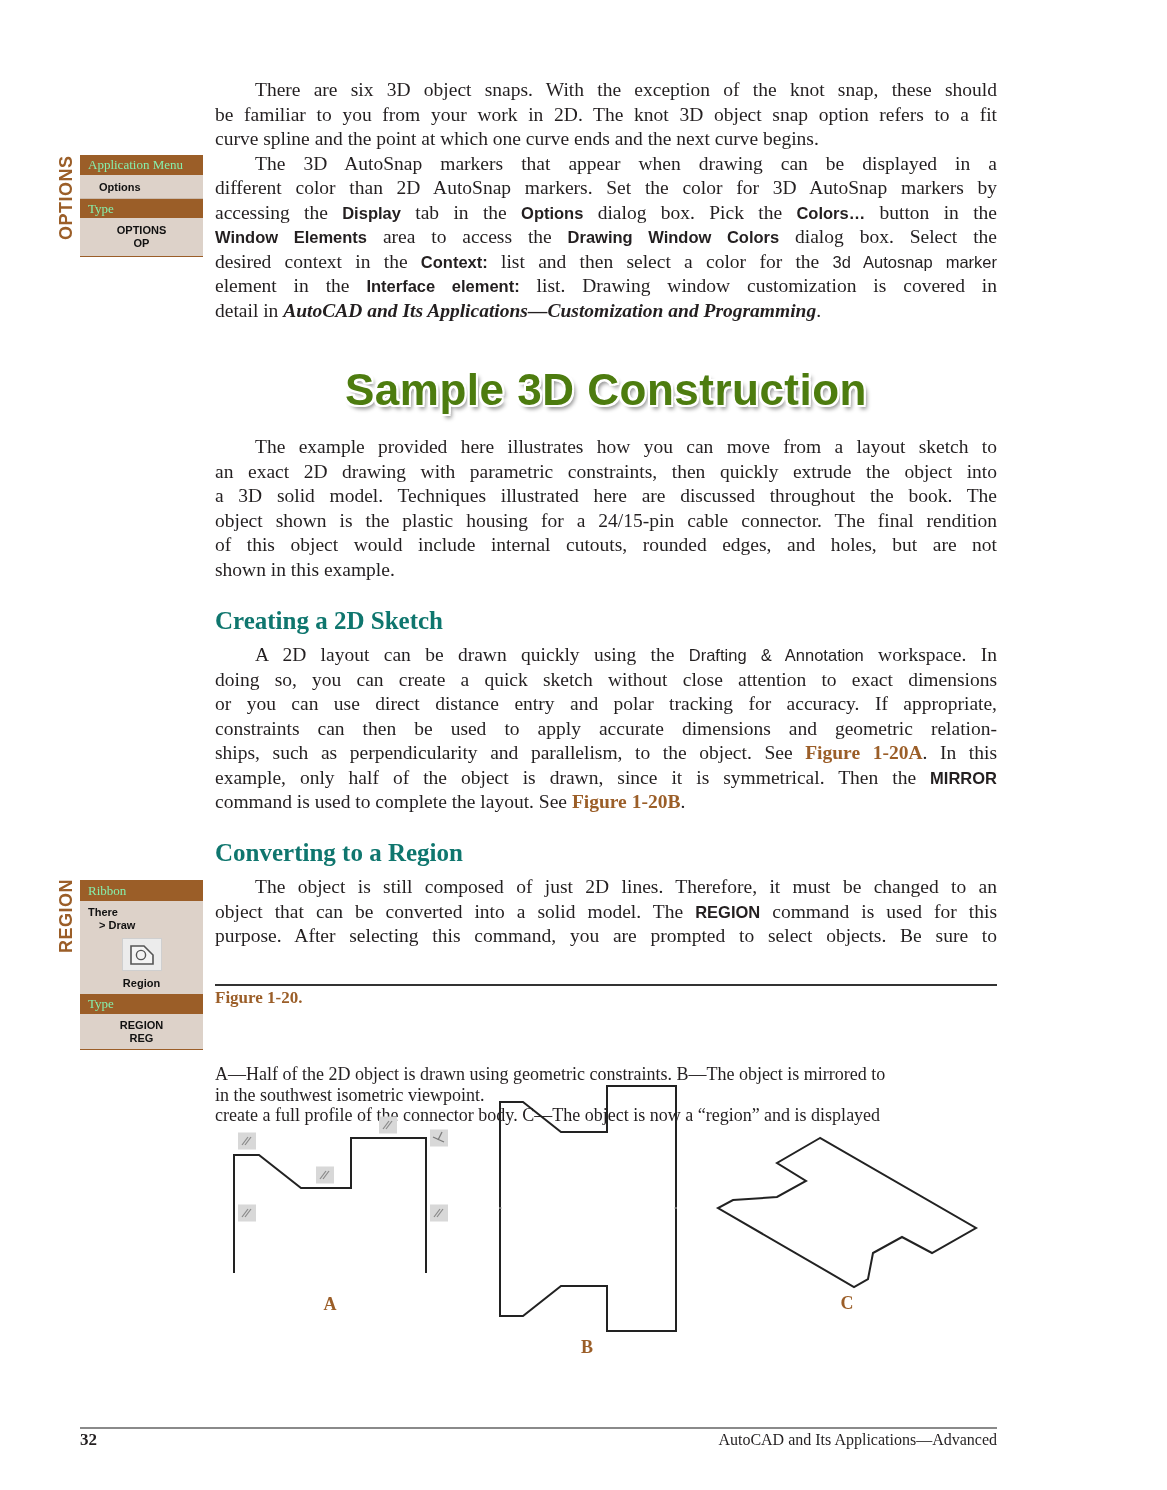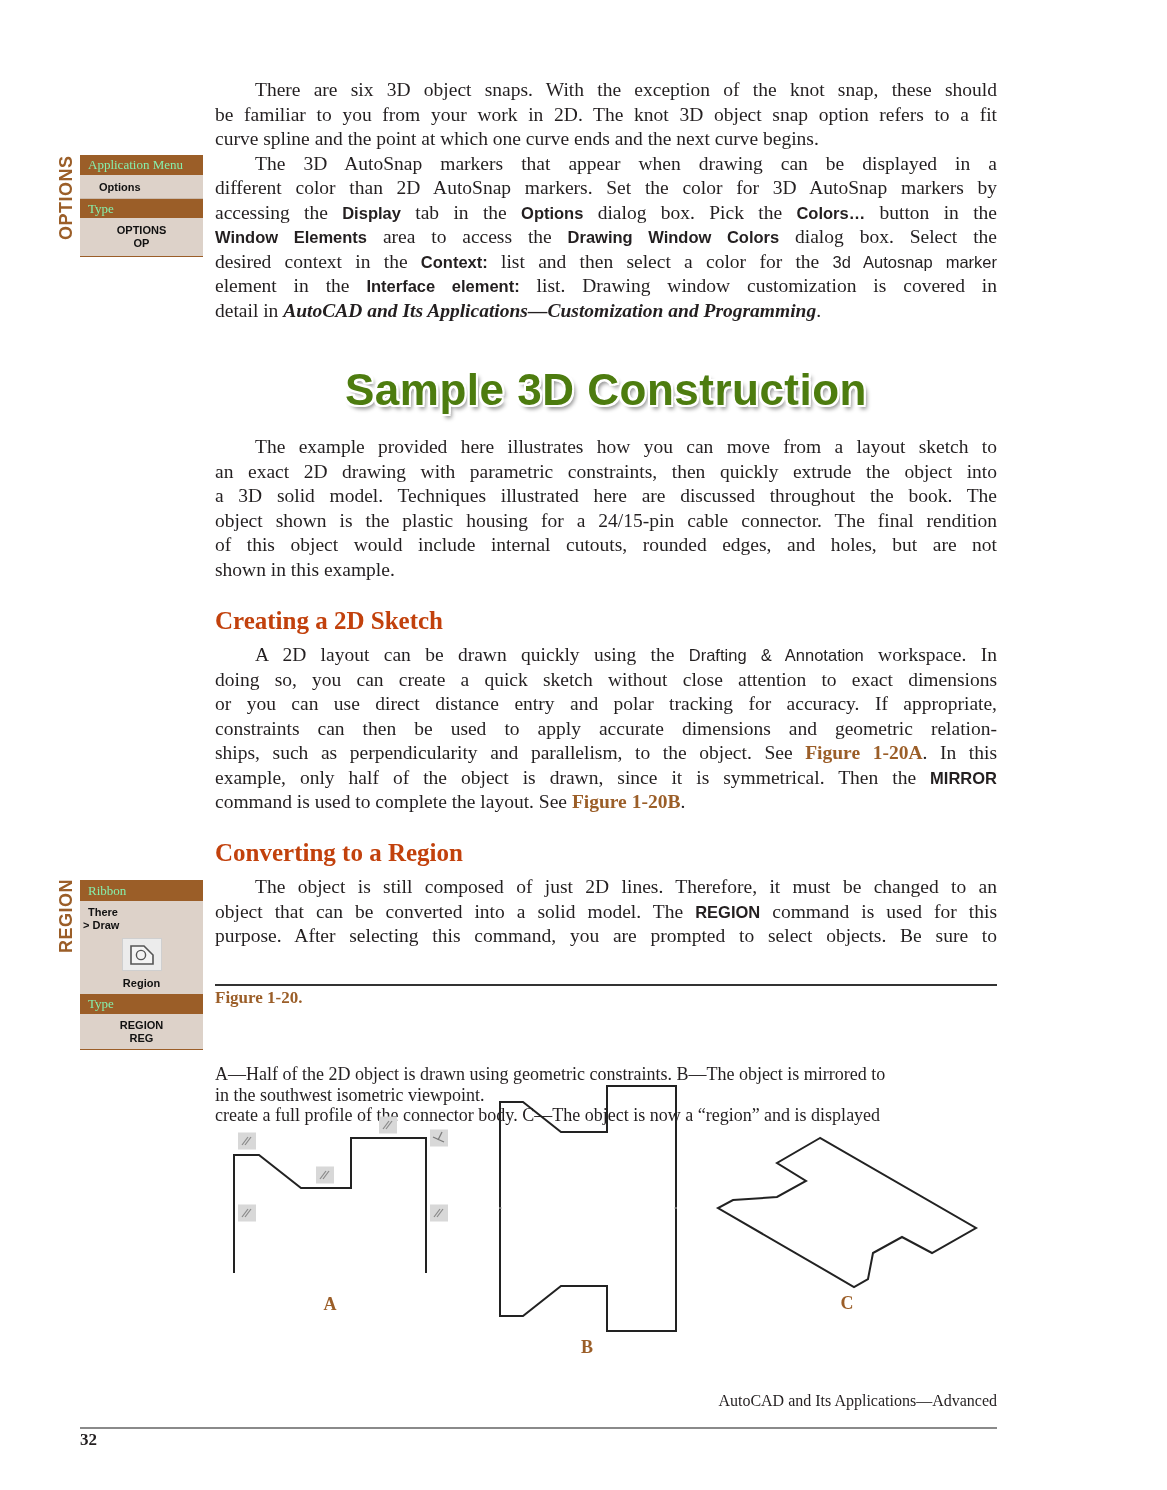--- a/index.html
+++ b/index.html
@@ -18,21 +18,21 @@
   .r-f { font-weight: bold; color: #9b5e28; cursor: pointer; }
 
   
   .h1 { position: absolute; left: 215px; width: 782px; top: 364px; height: 52px; line-height: 52px;
         text-align: center; font-family: "Liberation Sans", sans-serif; font-weight: 900; font-size: 44px;
         color: #4d7c0f; letter-spacing: 0.5px;
         text-shadow: -2px -2px 0 #fff, 2px -2px 0 #fff, -2px 2px 0 #fff, 2px 2px 0 #fff,
                      0 -2px 0 #fff, 0 2px 0 #fff, -2px 0 0 #fff, 2px 0 0 #fff,
                      3px 4px 4px rgba(0,0,0,0.45); }
   .h2 { position: absolute; left: 215px; height: 30px; line-height: 30px; font-size: 25px;
-        font-weight: bold; color: #c2410c; }
+        font-weight: bold; color: #0f766e; }
 
   
   .tab-label { position: absolute; left: 56px; width: 22px; writing-mode: vertical-rl; transform: rotate(180deg);
                text-align: center; font-family: "Liberation Sans", sans-serif; font-weight: bold;
                font-size: 18px; color: #9b5e28; letter-spacing: 0.5px; }
   .sbox { position: absolute; left: 80px; width: 123px; background: #ddd2c9; border-bottom: 1.5px solid #9b5e28; }
   .sb-head { background: #9b5e28; color: #86efac; font-family: "Liberation Serif", serif; font-size: 13px;
              padding-left: 8px; box-sizing: border-box; }
   .sb-row { font-family: "Liberation Sans", sans-serif; font-weight: bold; font-size: 11px; color: #111;
             box-sizing: border-box; }
@@ -45,42 +45,42 @@
   .cap-title { position: absolute; left: 215px; top: 988px; height: 20px; line-height: 20px;
                font-size: 17px; font-weight: bold; color: #9b5e28; }
   .caption { position: absolute; left: 215px; top: 1064px; width: 782px; font-size: 18px; line-height: 20.5px; }
   .caption .cl { height: 20.5px; white-space: nowrap; }
   .panel-label { position: absolute; font-size: 18px; font-weight: bold; color: #9b5e28; width: 30px;
                  text-align: center; height: 22px; line-height: 22px; }
 
   
   .footer-rule { position: absolute; left: 80px; width: 917px; top: 1427px; height: 1.5px; background: #8a8a8a; }
   .page-num { position: absolute; left: 80px; top: 1431px; line-height: 18px; font-size: 17px; font-weight: bold; }
-  .run-foot { position: absolute; right: 170px; top: 1392px; line-height: 18px; font-size: 16px; }
+  .run-foot { position: absolute; right: 170px; top: 1431px; line-height: 18px; font-size: 16px; }
 </style>
 </head>
 <body>
 
 <div class="tab-label" style="top:152px;height:92px;">OPTIONS</div>
 <div class="sbox" style="top:155px;height:101px;">
   <div class="sb-head" style="height:20px;line-height:20px;">Application Menu</div>
   <div class="sb-row" style="height:24px;line-height:24px;padding-left:19px;border-bottom:1px solid #c9b9ab;">Options</div>
   <div class="sb-head" style="height:19px;line-height:19px;">Type</div>
   <div class="sb-row sb-center" style="padding-top:6px;">
     <div>OPTIONS</div>
     <div>OP</div>
   </div>
 </div>
 
 <div class="tab-label" style="top:874px;height:84px;">REGION</div>
 <div class="sbox" style="top:880px;height:169px;">
   <div class="sb-head" style="height:21px;line-height:21px;">Ribbon</div>
   <div class="sb-row" style="height:93px;padding-top:5px;">
     <div style="padding-left:8px;line-height:13px;">There</div>
-    <div style="padding-left:3px;line-height:13px;">&gt; Draw</div>
+    <div style="padding-left:19px;line-height:13px;">&gt; Draw</div>
     <div style="height:6px;"></div>
     <div class="ribbon-btn">
       <svg width="26" height="22" viewBox="0 0 26 22">
         <path d="M2 2 H15 L24 11 V20 H2 Z" fill="#f4f4f4" stroke="#555" stroke-width="1.6"></path>
         <circle cx="12" cy="11" r="4.6" fill="none" stroke="#555" stroke-width="1.4"></circle>
       </svg>
     </div>
     <div class="sb-center" style="margin-top:6px;">Region</div>
   </div>
   <div class="sb-head" style="height:20px;line-height:20px;">Type</div>

